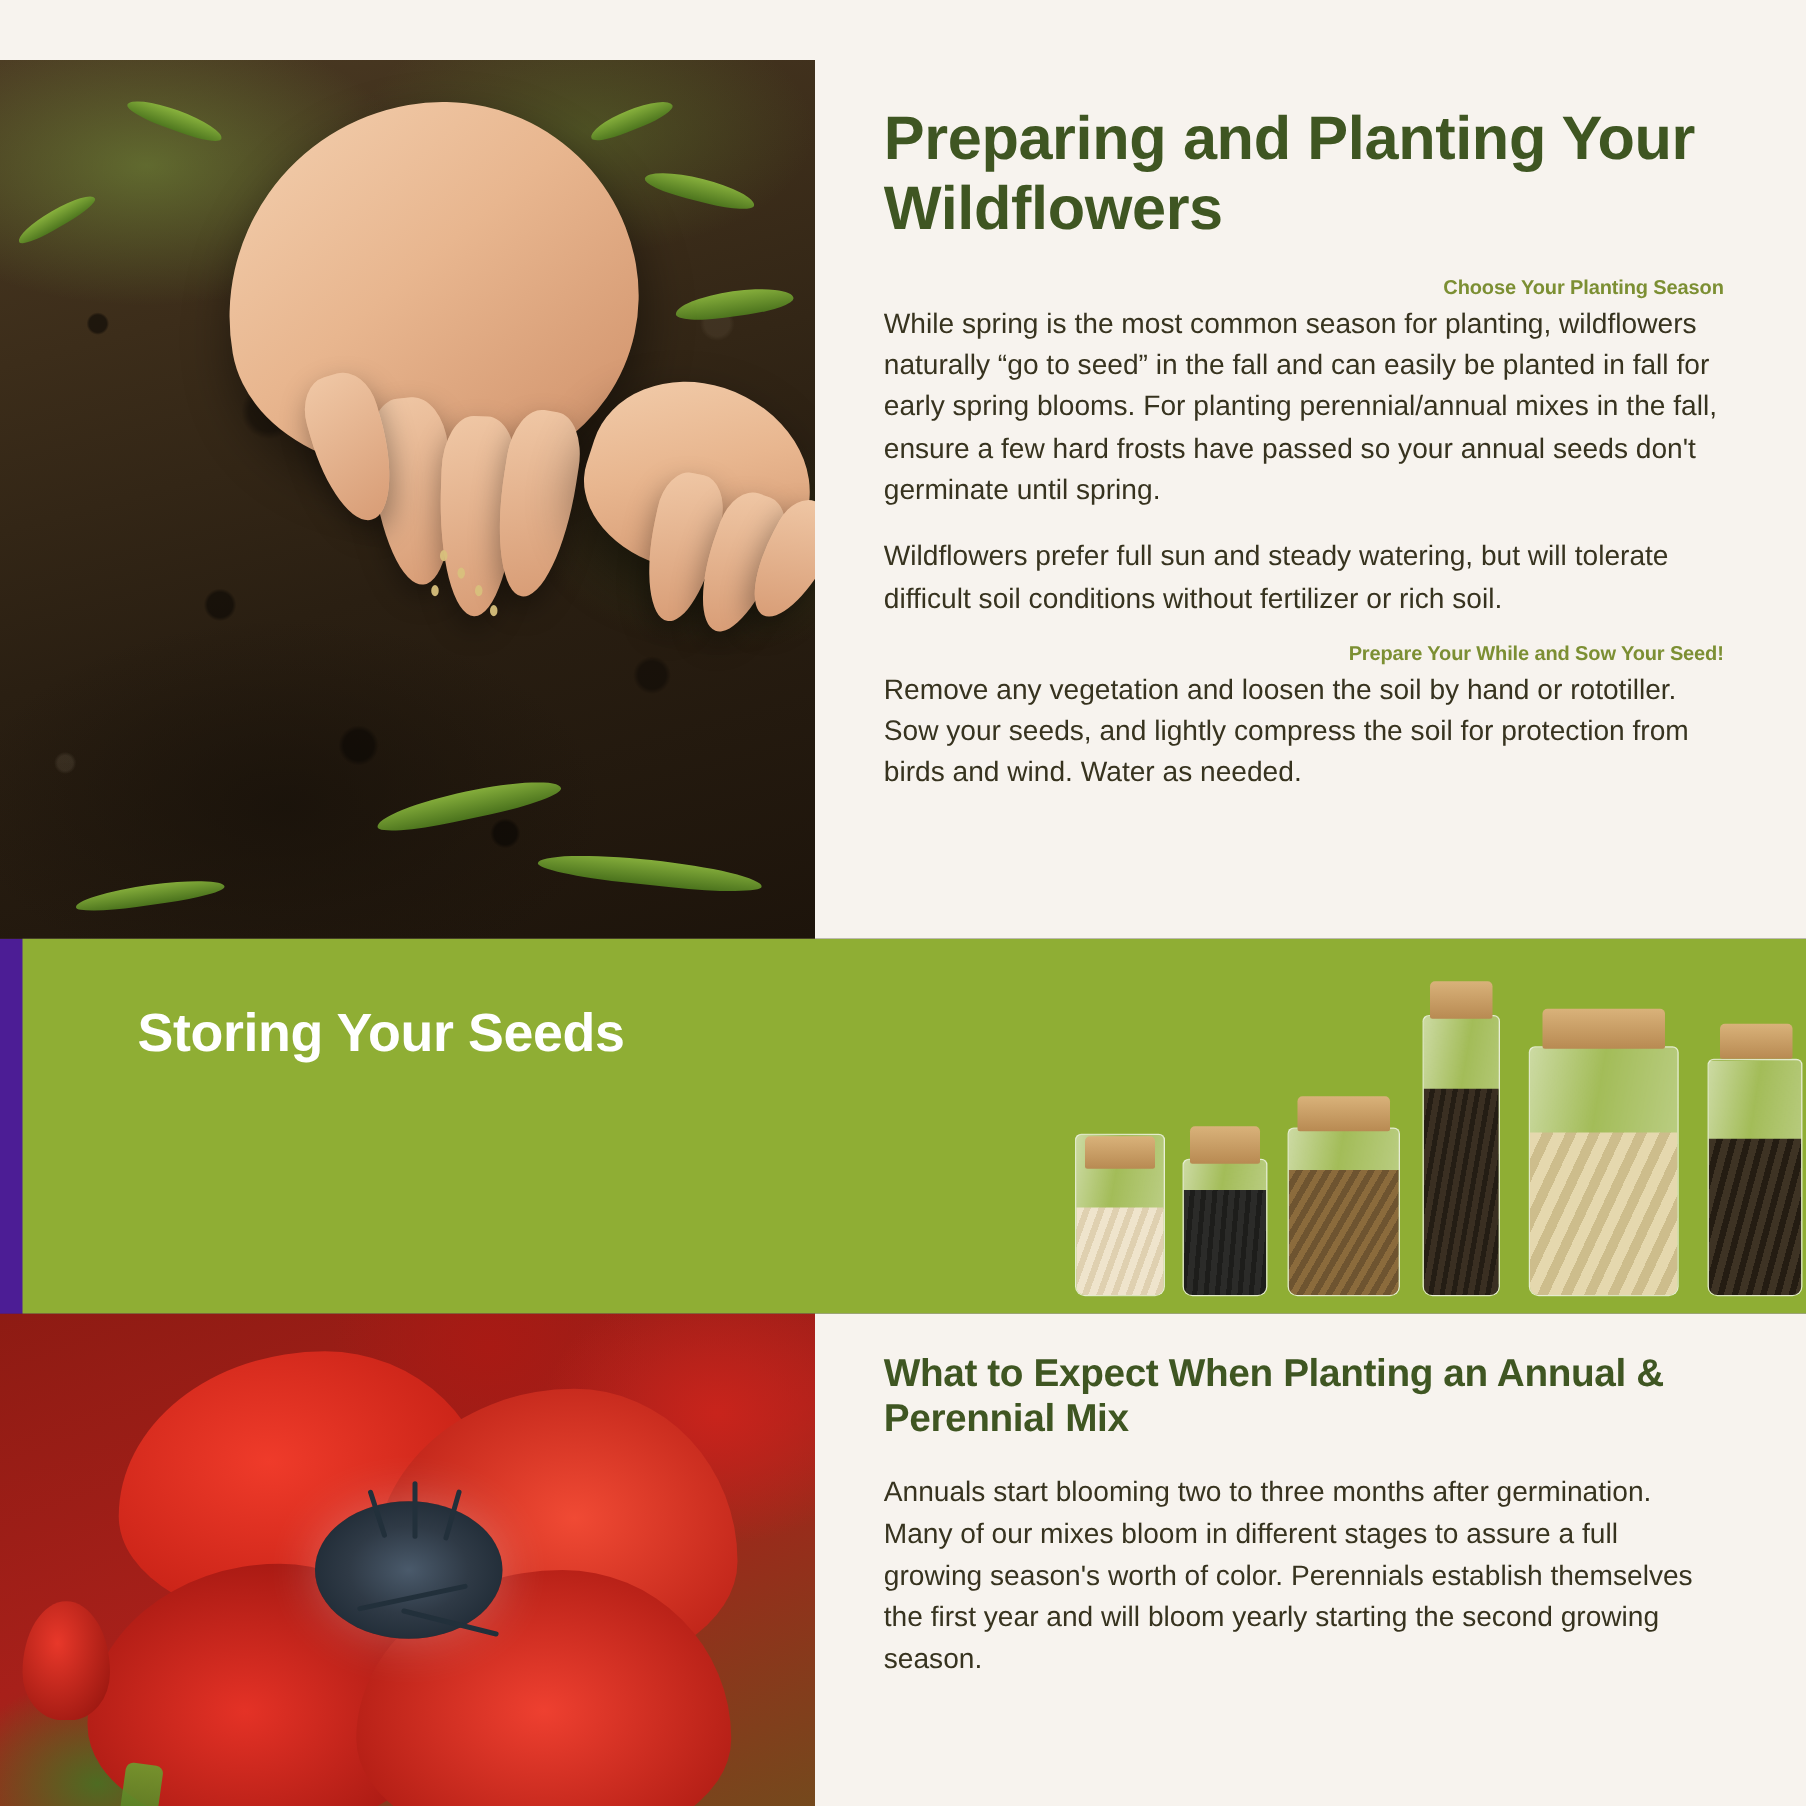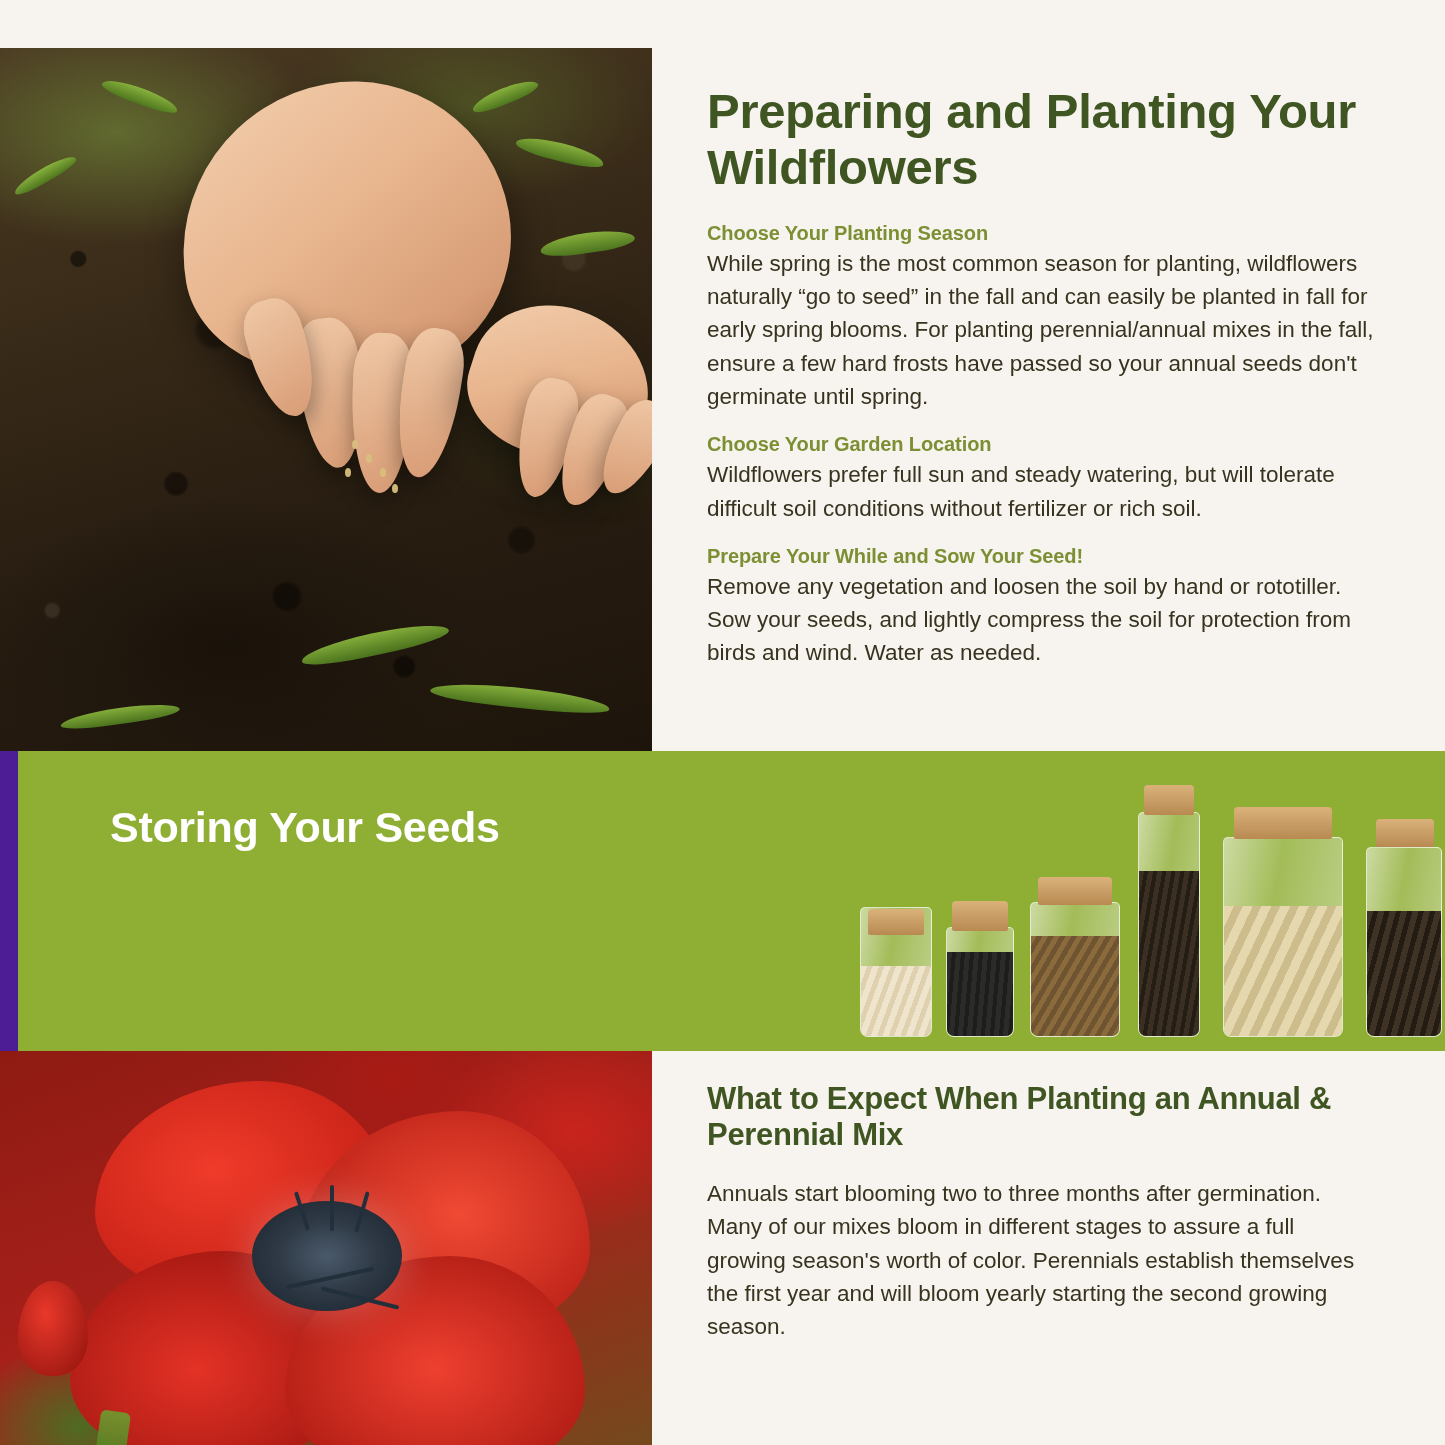--- a/index.html
+++ b/index.html
@@ -101,25 +101,26 @@
   }
   h1.title {
     font-size: 49px;
     line-height: 1.14;
     font-weight: bold;
     color: #3f5622;
     letter-spacing: -0.3px;
     margin-bottom: 26px;
   }
   h3.sub {
-    font-size: 20px;
+    font-size: 16px;
     font-weight: bold;
     color: #7c8f33;
     margin-bottom: 2px;
     letter-spacing: -0.1px;
+    text-align: right;
   }
   p.body {
     font-size: 22.5px;
     line-height: 1.48;
     color: #37331f;
     margin-bottom: 20px;
   }
 
   
   .sec2 {
@@ -260,21 +261,20 @@
       <div class="seeds-drop" style="left:392px;top:436px;"></div>
       <div class="seeds-drop" style="left:345px;top:420px;"></div>
     </div>
 
     <div class="sec1-text">
       <h1 class="title">Preparing and Planting Your Wildflowers</h1>
 
       <h3 class="sub">Choose Your Planting Season</h3>
       <p class="body">While spring is the most common season for planting, wildflowers naturally “go to seed” in the fall and can easily be planted in fall for early spring blooms. For planting perennial/annual mixes in the fall, ensure a few hard frosts have passed so your annual seeds don't germinate until spring.</p>
 
-      <h3 class="sub">Choose Your Garden Location</h3>
       <p class="body">Wildflowers prefer full sun and steady watering, but will tolerate difficult soil conditions without fertilizer or rich soil.</p>
 
       <h3 class="sub">Prepare Your While and Sow Your Seed!</h3>
       <p class="body">Remove any vegetation and loosen the soil by hand or rototiller. Sow your seeds, and lightly compress the soil for protection from birds and wind. Water as needed.</p>
     </div>
   </div>
 
   <div class="sec2">
     <div class="sec2-text">
       <h2 class="band-title">Storing Your Seeds</h2>

